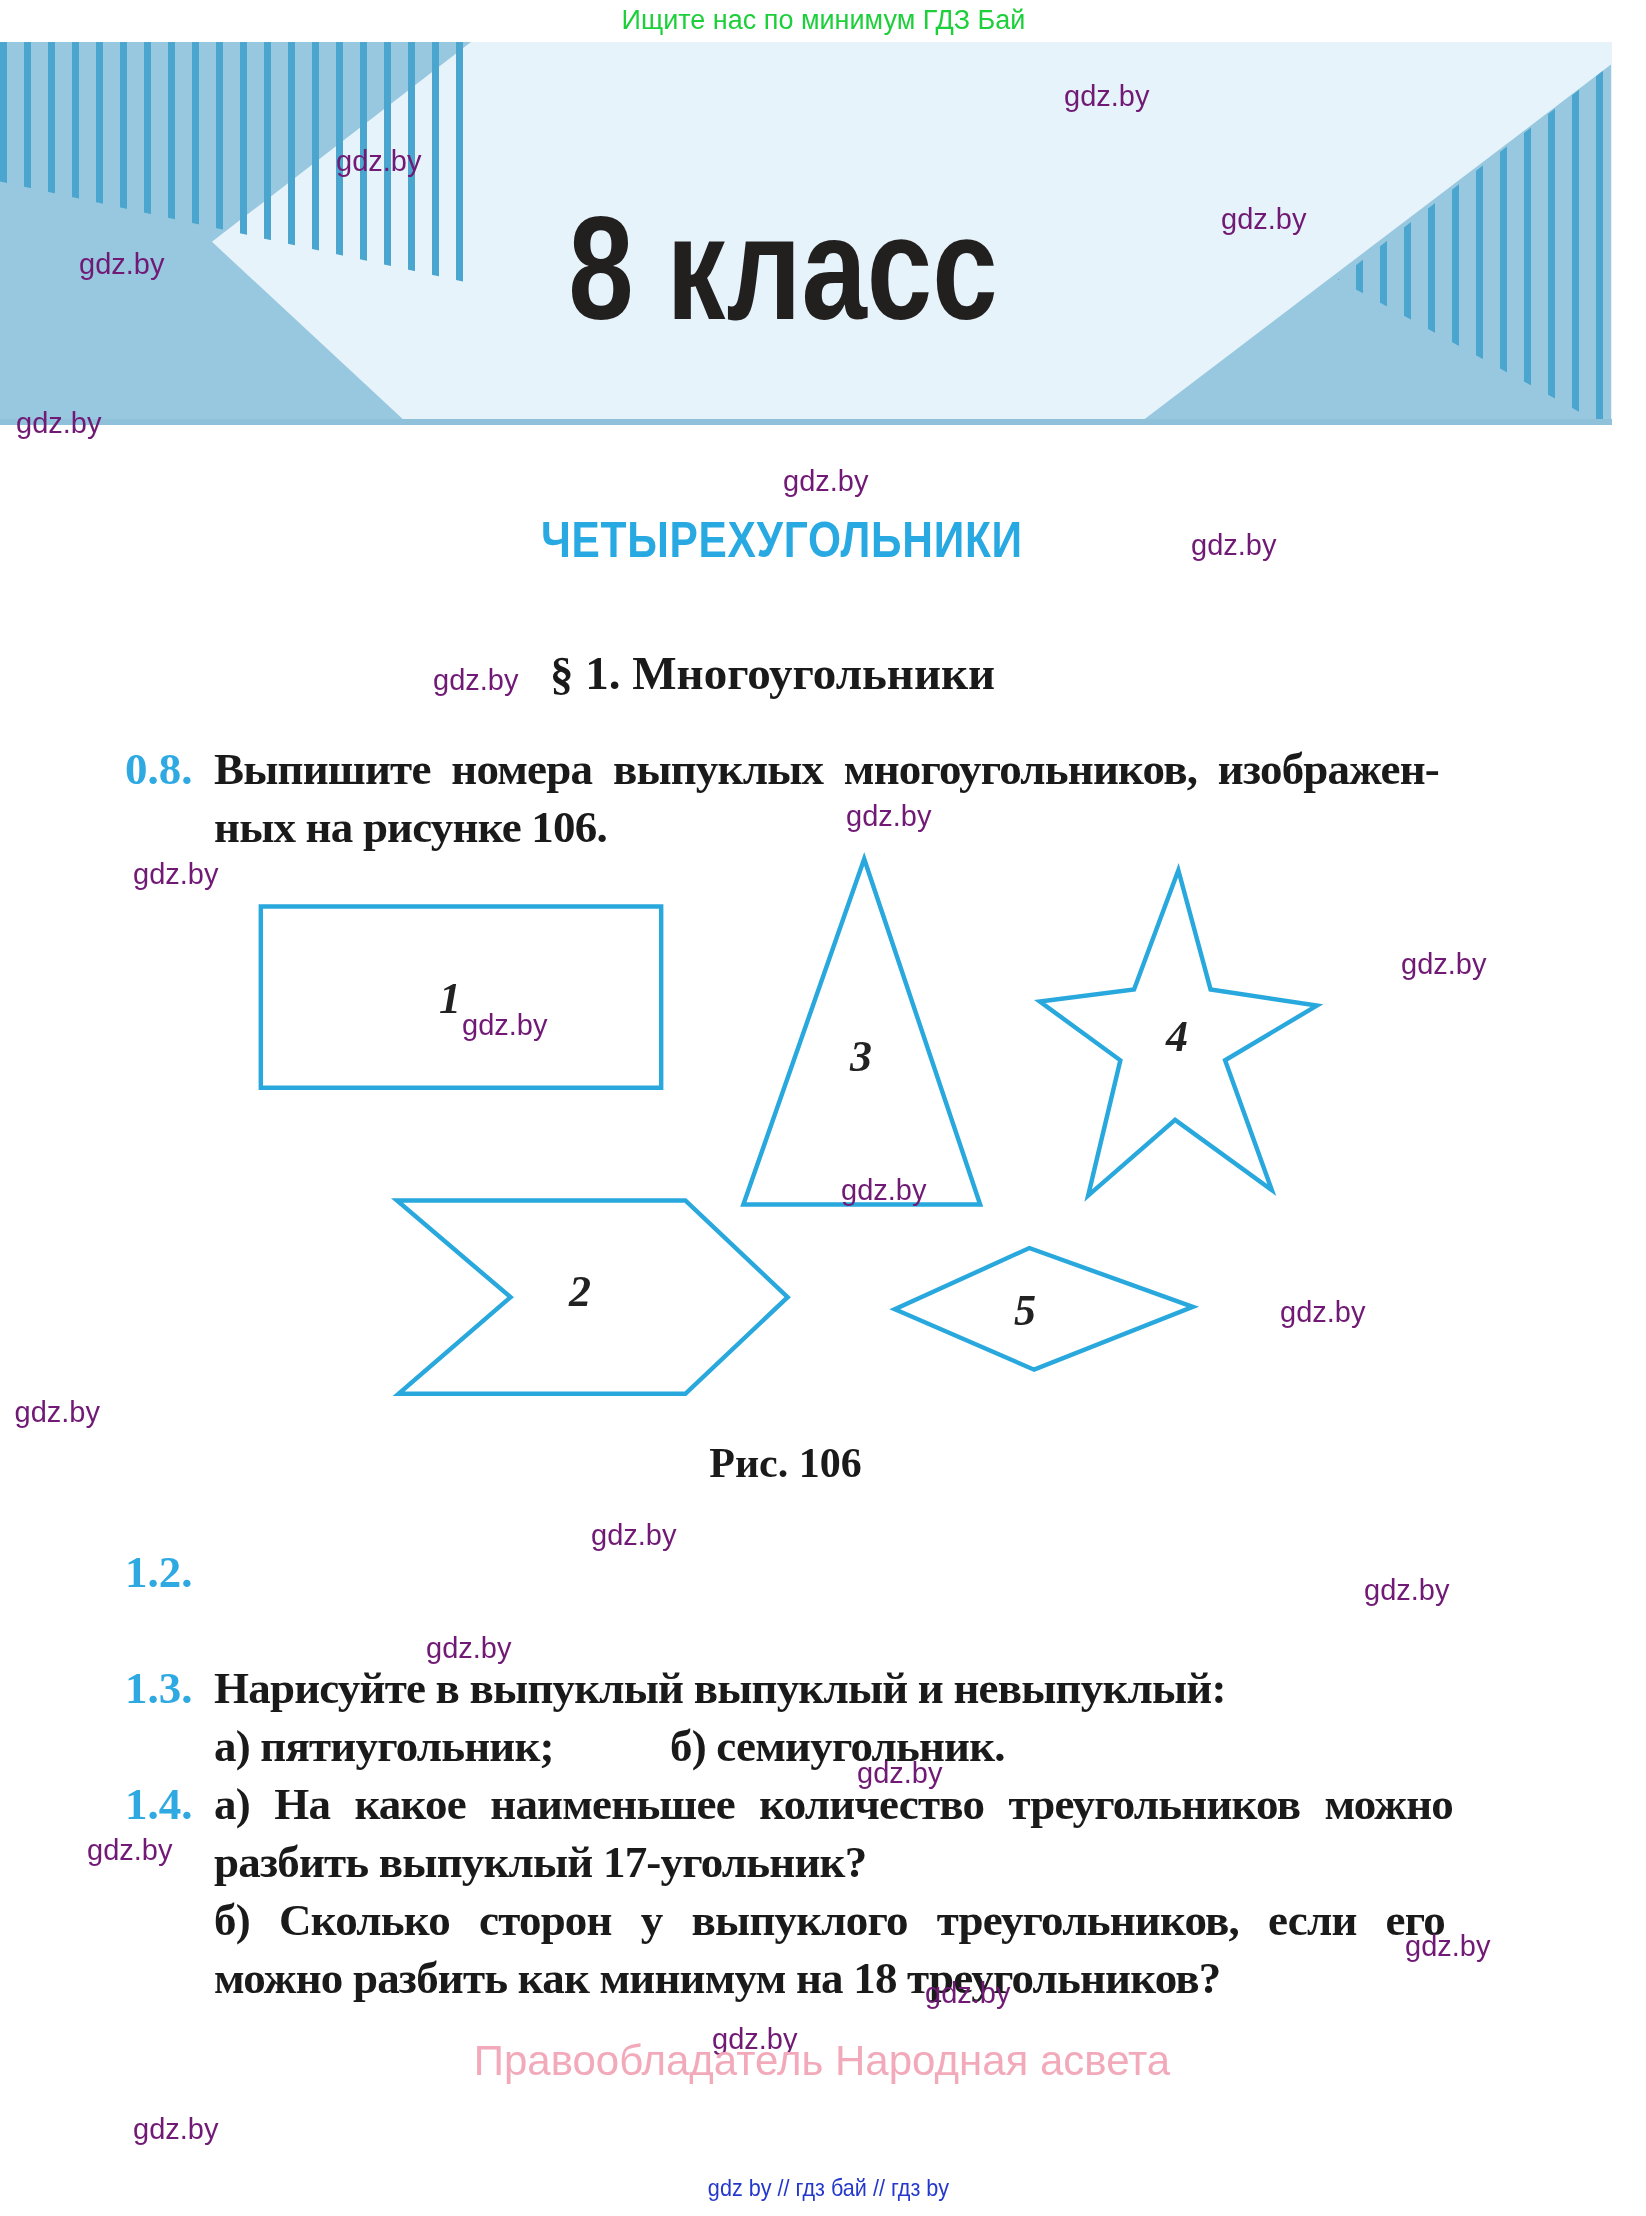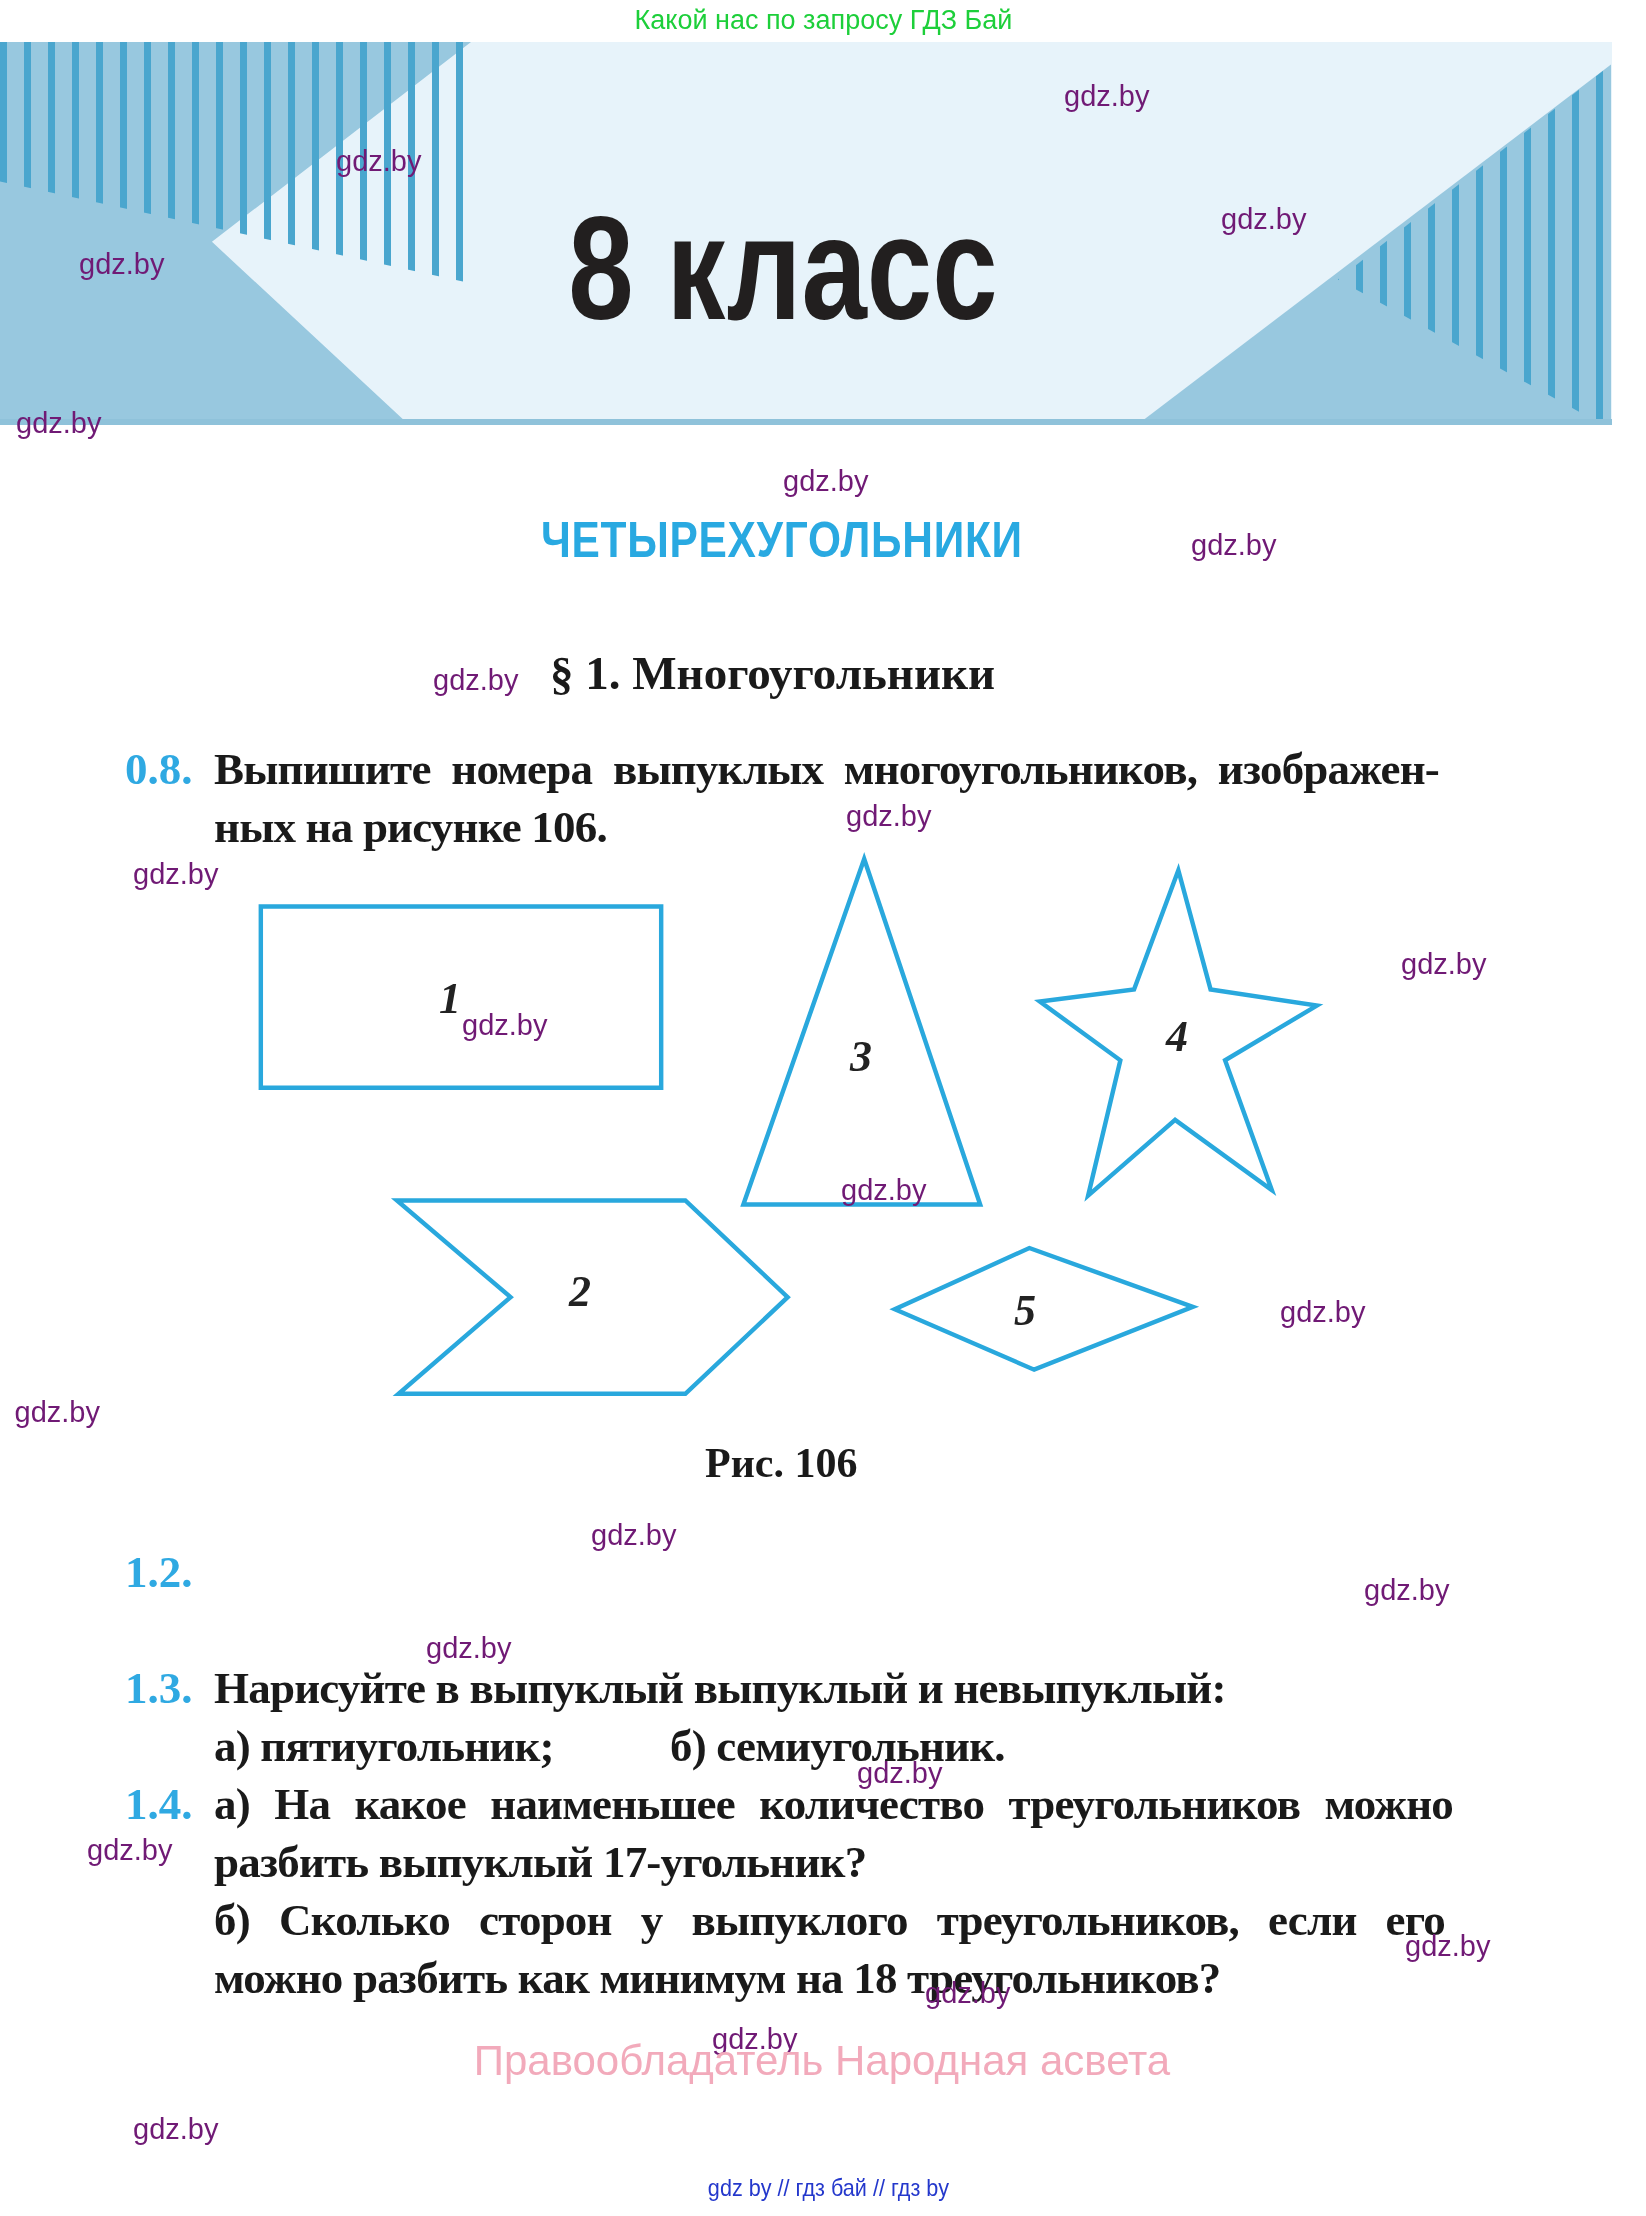--- a/index.html
+++ b/index.html
@@ -38,38 +38,38 @@
 
   
   .pnum{left:125px;font-weight:700;font-size:45px;color:#2fa9e2;line-height:52px;white-space:nowrap;}
   .pline{left:214px;font-weight:700;font-size:45px;line-height:52px;letter-spacing:-0.8px;white-space:nowrap;}
   .just{white-space:normal;text-align:justify;text-align-last:justify;}
 
   
   .fig-svg{left:0;top:838px;}
   .fig-label{font-style:italic;font-weight:700;font-size:44px;color:#222;
              transform:translate(-50%,-50%);white-space:nowrap;}
-  .caption{left:705px;top:1439px;width:161px;font-weight:700;font-size:42px;white-space:nowrap;}
+  .caption{left:705px;top:1439px;width:161px;text-align:center;font-weight:700;font-size:42px;white-space:nowrap;}
 
   
   .wm{font-family:"Liberation Sans",sans-serif;font-size:29px;color:#701a75;white-space:nowrap;}
 
   
   .copyright{left:419px;top:2037px;width:806px;text-align:center;
              font-family:"Liberation Sans",sans-serif;font-size:42px;color:#f2aabb;white-space:nowrap;}
   .links{left:506px;top:2174px;width:645px;text-align:center;
          font-family:"Liberation Sans",sans-serif;font-size:24px;color:#2438cc;white-space:nowrap;
          transform:scaleX(0.9);}
 </style>
 </head>
 <body>
 
 <div class="page">
 
-  <div class="abs promo">Какой нас по запросу ГДЗ Бай</div>
+  <div class="abs promo">Ищите нас по минимум ГДЗ Бай</div>
 
   <div class="abs banner-bg"></div>
   <div class="abs deco deco-left">
     <div class="layer solid"></div>
     <div class="layer stripes"></div>
   </div>
   <div class="abs deco deco-right">
     <div class="layer solid"></div>
     <div class="layer stripes"></div>
   </div>

